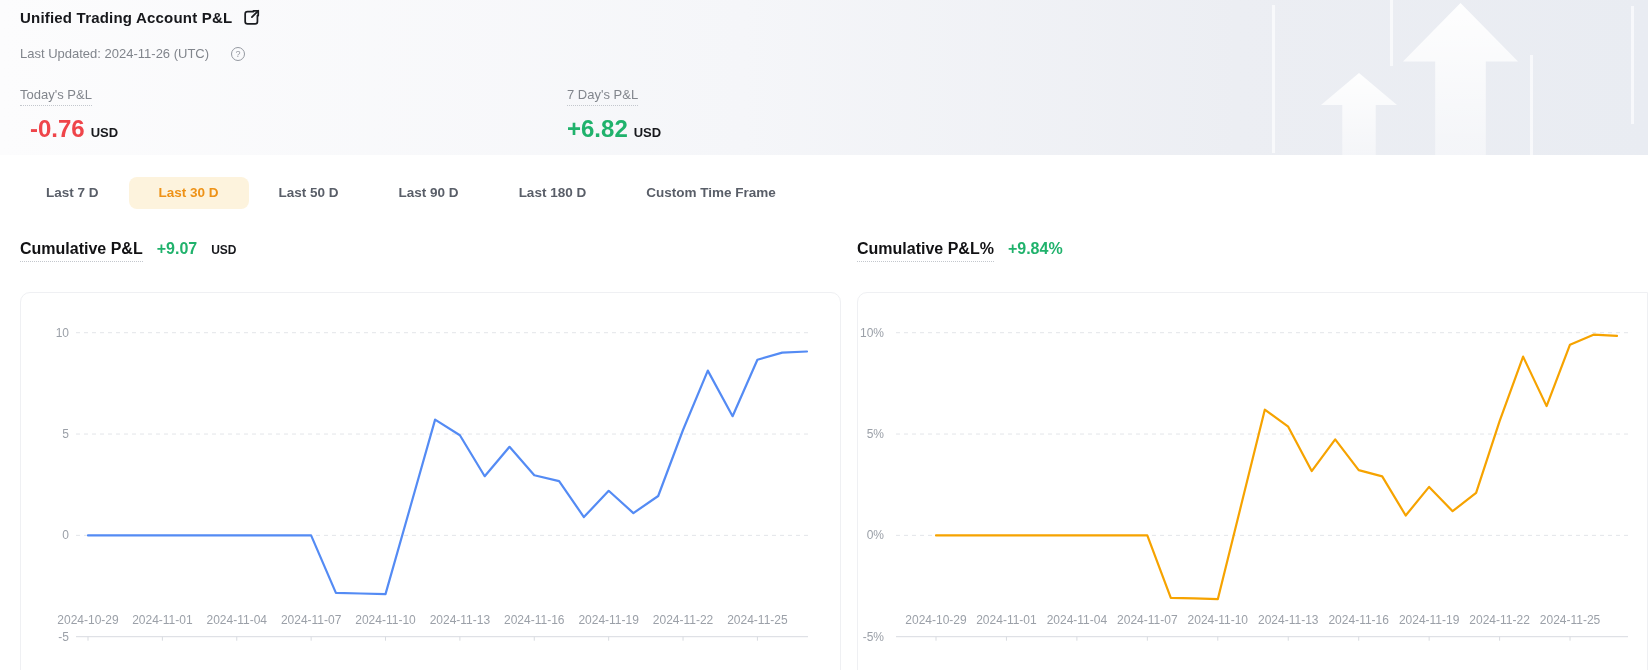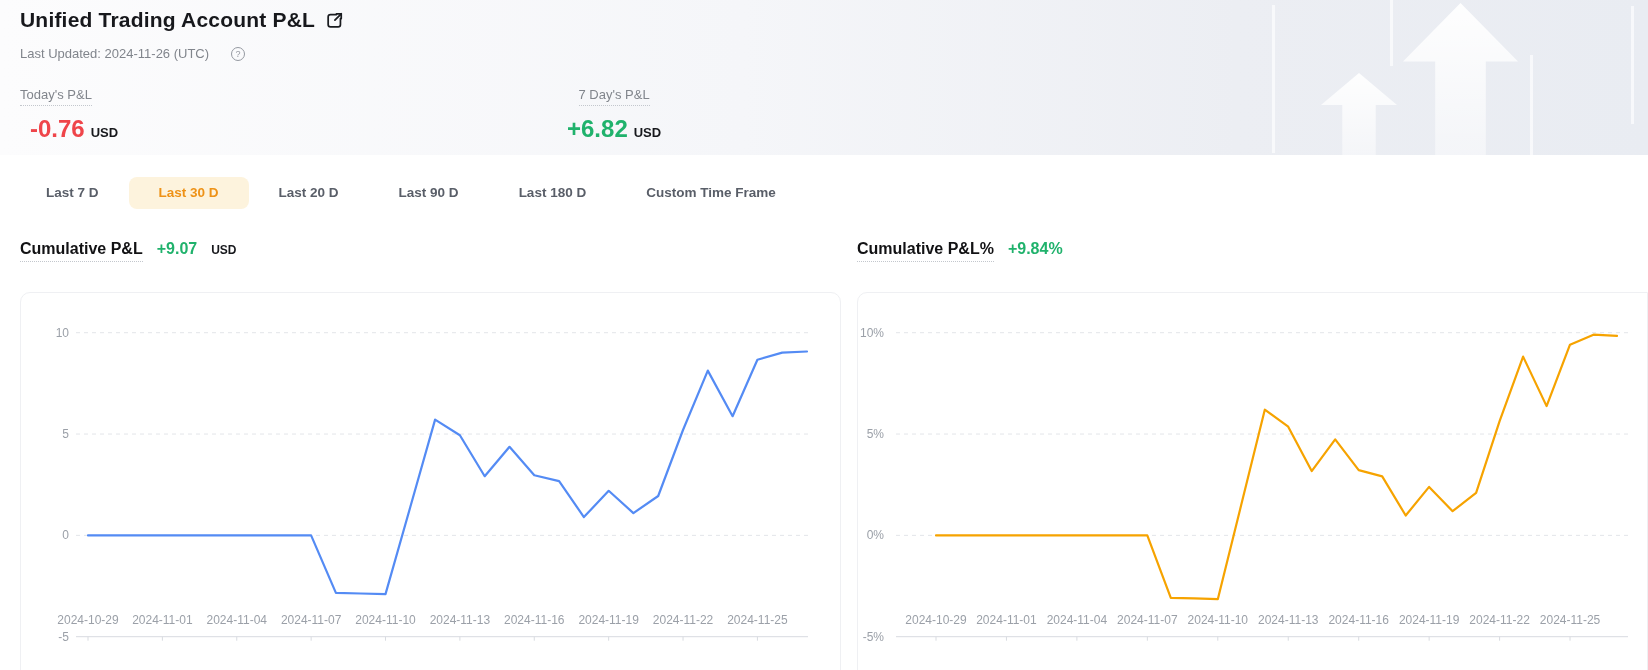--- a/index.html
+++ b/index.html
@@ -13,21 +13,21 @@
     background:linear-gradient(90deg,#fcfcfd 0%,#f5f6f9 45%,#eceef3 75%,#e9ecf2 100%);
     overflow:hidden;
   }
   .streak{position:absolute;width:3px;background:rgba(255,255,255,.65);}
   .block-arrow{
     position:absolute;
     clip-path:polygon(50% 0,100% 38%,72% 38%,72% 100%,28% 100%,28% 38%,0 38%);
     background:linear-gradient(180deg,rgba(255,255,255,.95) 0%,rgba(255,255,255,.45) 100%);
   }
   .page-title{
-    position:absolute;left:20px;top:8px;font-size:21px;font-weight:700;color:#17181c;
+    position:absolute;left:20px;top:8px;font-size:15px;font-weight:700;color:#17181c;
     letter-spacing:.2px;display:flex;align-items:center;gap:10px;
   }
   .ext-icon{width:19px;height:19px;display:inline-block;cursor:pointer;}
   .updated{
     position:absolute;left:20px;top:46px;font-size:13px;color:#81858c;
     display:flex;align-items:center;gap:22px;
   }
   .help-icon{
     width:14px;height:14px;border:1px solid #9599a1;border-radius:50%;
     font-size:9px;line-height:13px;text-align:center;color:#9599a1;cursor:pointer;
@@ -91,30 +91,30 @@
   <div class="updated">
     <span>Last Updated: 2024-11-26 (UTC)</span>
     <span class="help-icon">?</span>
   </div>
 
   <div id="stats">
       <div class="stat" style="left: 20px;"><span class="lbl">Today's P&amp;L</span><div class="val-row">
           <span class="val" style="color: rgb(239, 69, 74); margin-left: 10px;">-0.76</span>
           <span class="cur">USD</span>
         </div></div>
-      <div class="stat" style="left: 567px; text-align: center;"><span class="lbl">7 Day's P&amp;L</span><div class="val-row">
+      <div class="stat" style="left: 567px;"><span class="lbl">7 Day's P&amp;L</span><div class="val-row">
           <span class="val" style="color: rgb(32, 178, 108);">+6.82</span>
           <span class="cur">USD</span>
         </div></div>
     </div>
 
   <div class="tabs" id="tabs">
       <div class="tab">Last 7 D</div>
       <div class="tab active">Last 30 D</div>
-      <div class="tab">Last 20 D</div>
+      <div class="tab">Last 50 D</div>
       <div class="tab">Last 90 D</div>
       <div class="tab">Last 180 D</div>
       <div class="tab">Custom Time Frame</div>
     </div>
 
   <div class="chart-head" style="left:20px;">
     <span class="t">Cumulative P&amp;L</span>
     <span class="total">+9.07</span>
     <span class="unit">USD</span>
   </div>

